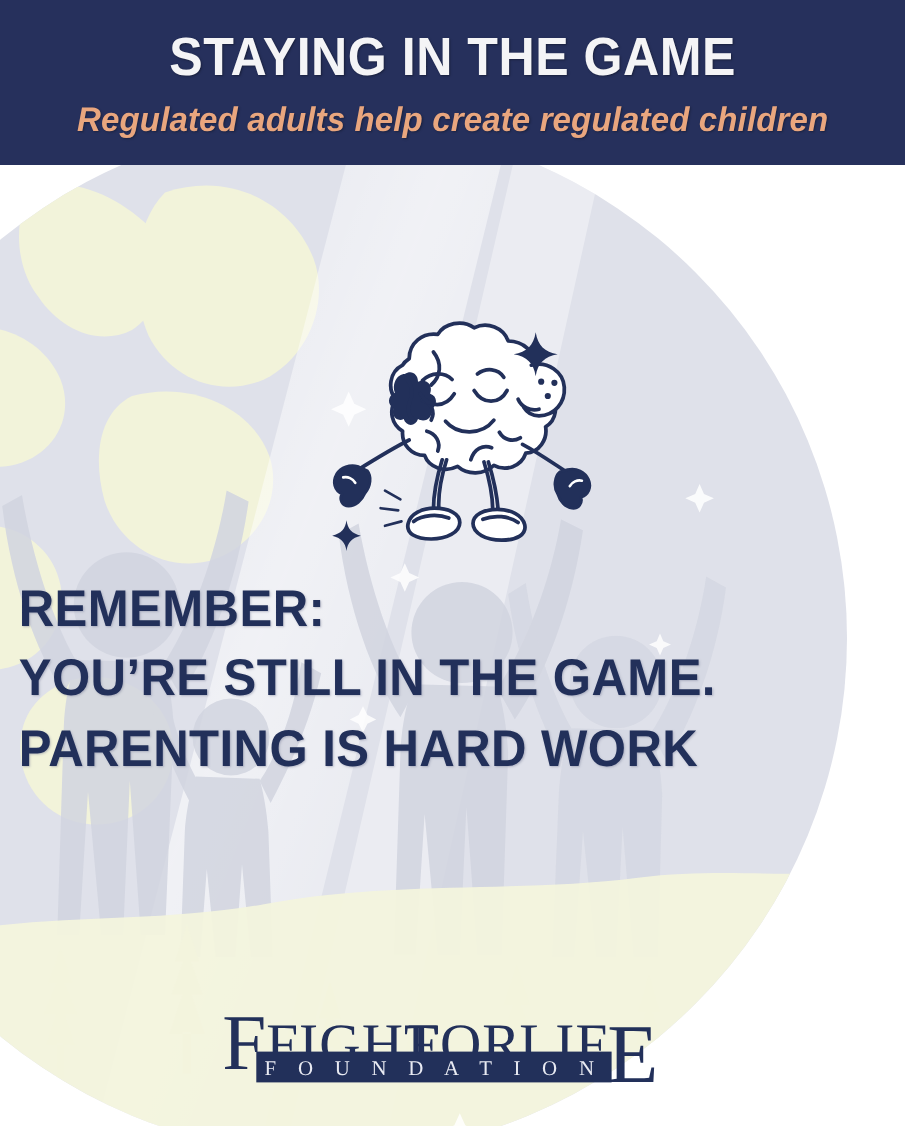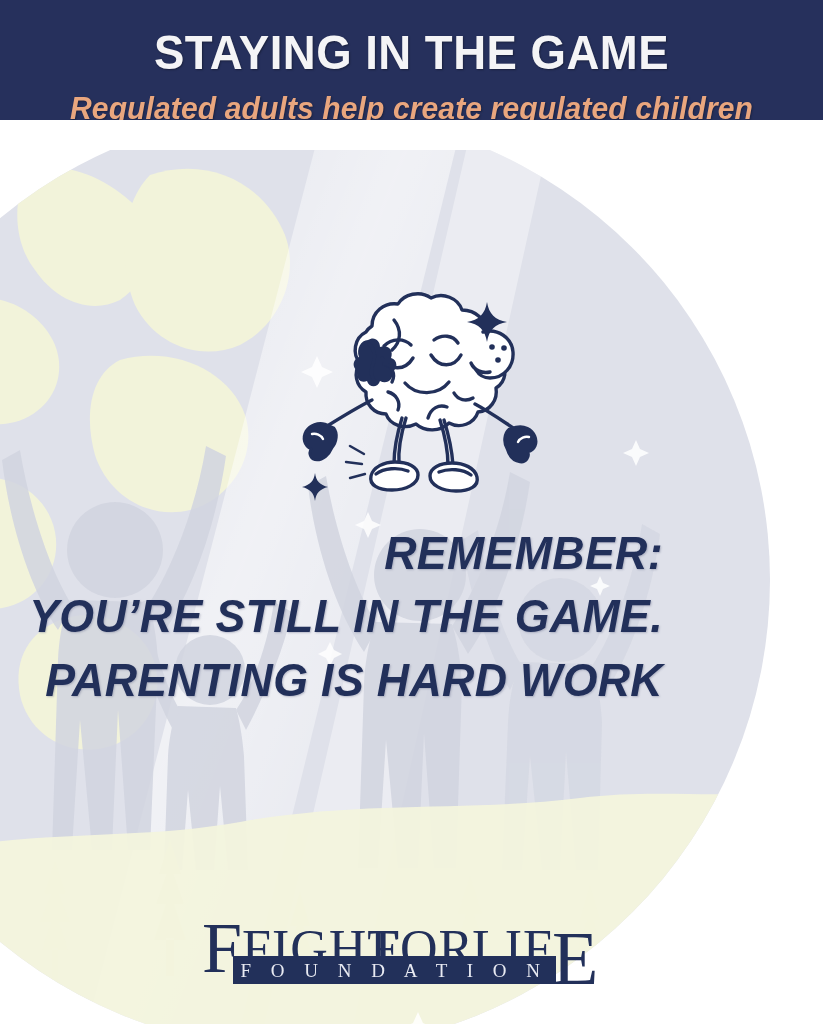--- a/index.html
+++ b/index.html
@@ -18,21 +18,21 @@
     overflow: hidden;
     background: #ffffff;
   }
 
   
   .header-band {
     position: absolute;
     left: 0;
     top: 0;
     width: 823px;
-    height: 120px;
+    height: 150px;
     background: #26305c;
     z-index: 40;
     overflow: hidden;
   }
   .header-title {
     position: absolute;
     left: 0;
     top: 26px;
     width: 823px;
     text-align: center;
@@ -94,26 +94,25 @@
     z-index: 20;
   }
   .mascot svg { display: block; width: 290px; height: 250px; }
 
   
   .message {
     position: absolute;
     left: 0;
     top: 522px;
     width: 680px;
-    text-align: right;
+    text-align: left;
     z-index: 25;
     color: #22305a;
     font-family: "Liberation Sans", sans-serif;
     font-weight: bold;
-    font-style: italic;
   }
   .msg-line {
     display: block;
     white-space: nowrap;
     letter-spacing: 0.4px;
     transform: scaleX(0.95);
     text-shadow: 1px 1px 2px rgba(120,125,150,0.45);
   }
   .msg-line-1 { font-size: 47px; line-height: 62px; }
   .msg-line-2 { font-size: 47px; line-height: 64px; }

